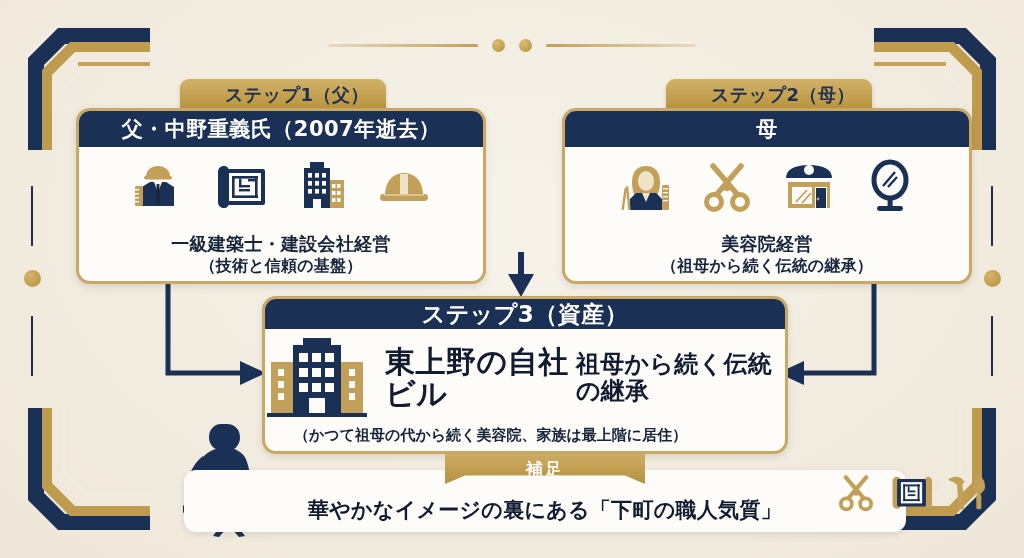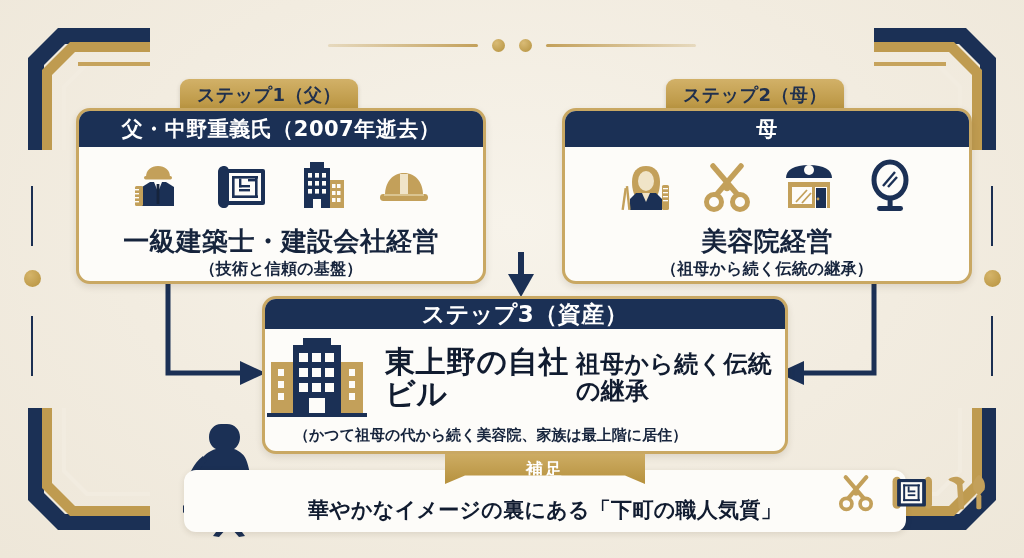--- a/index.html
+++ b/index.html
@@ -56,32 +56,33 @@
              letter-spacing:.5px;}
   .card-body{display:flex;flex-direction:column;align-items:center;}
 
   
   .step-chip{
     position:absolute;background:linear-gradient(180deg,#d2b168,#b8933f);
     color:#20304d;font-weight:700;border-radius:9px 9px 0 0;
     display:flex;align-items:center;justify-content:center;
     font-size:18px;letter-spacing:.5px;white-space:nowrap;
     box-shadow:0 2px 4px rgba(60,45,20,.18);
+    padding-left:28px;
   }
 
   
   #card-father{left:76px;top:108px;width:404px;height:170px;}
   #card-mother{left:562px;top:108px;width:404px;height:170px;}
   #chip-step1{left:180px;top:79px;width:178px;height:31px;}
   #chip-step2{left:666px;top:79px;width:178px;height:31px;}
   .card-father-head,.card-mother-head{height:36px;line-height:36px;font-size:21px;text-align:center;}
   .icon-row{display:flex;align-items:center;justify-content:center;gap:26px;
             height:72px;margin-top:3px;}
   .icon-row svg{display:block;}
-  .cap-main{font-size:26px;font-weight:700;color:#16243c;margin-top:2px;letter-spacing:.3px;}
+  .cap-main{font-size:18px;font-weight:700;color:#16243c;margin-top:10px;letter-spacing:.3px;}
   .cap-sub{font-size:16px;font-weight:700;color:#16243c;margin-top:0;letter-spacing:.2px;}
 
   
   #card-asset{left:262px;top:296px;width:520px;height:152px;}
   .card-asset-head{height:30px;line-height:30px;font-size:23px;}
   #asset-main{display:flex;align-items:center;justify-content:center;gap:16px;margin-top:6px;}
   #asset-texts{display:flex;align-items:center;}
   #asset-l1{font-size:30px;font-weight:700;color:#111c30;line-height:1.06;letter-spacing:.5px;}
   #asset-l2{font-size:24px;font-weight:700;color:#111c30;line-height:1.12;letter-spacing:.3px;}
   #asset-note{font-size:15px;font-weight:700;color:#16243c;margin-top:5px;letter-spacing:0;padding-left:29px;}

